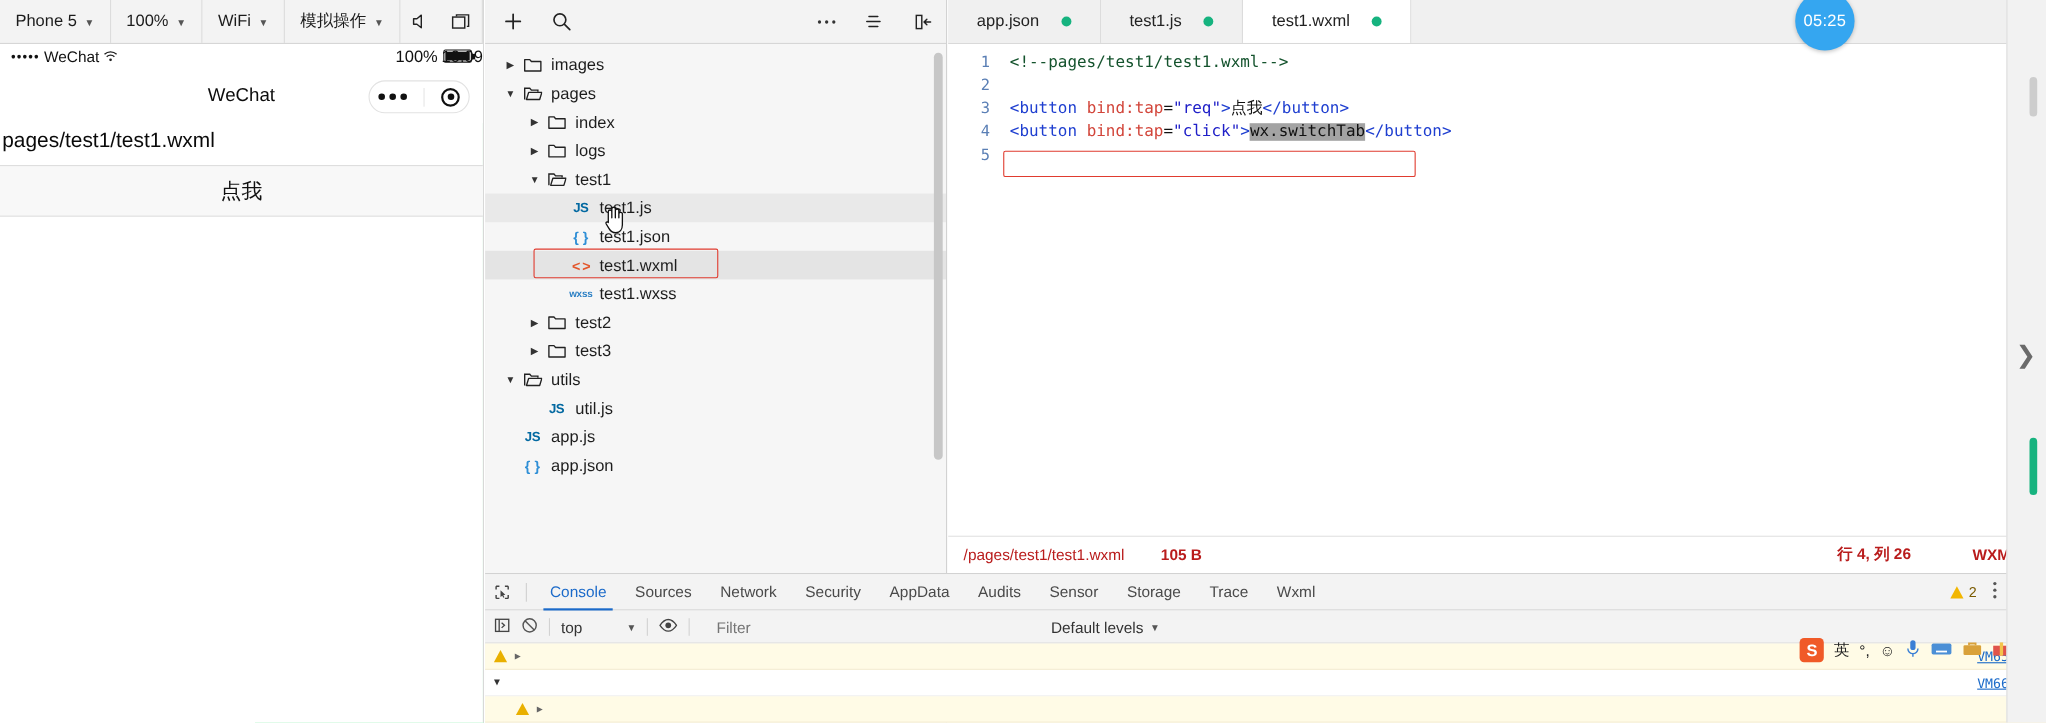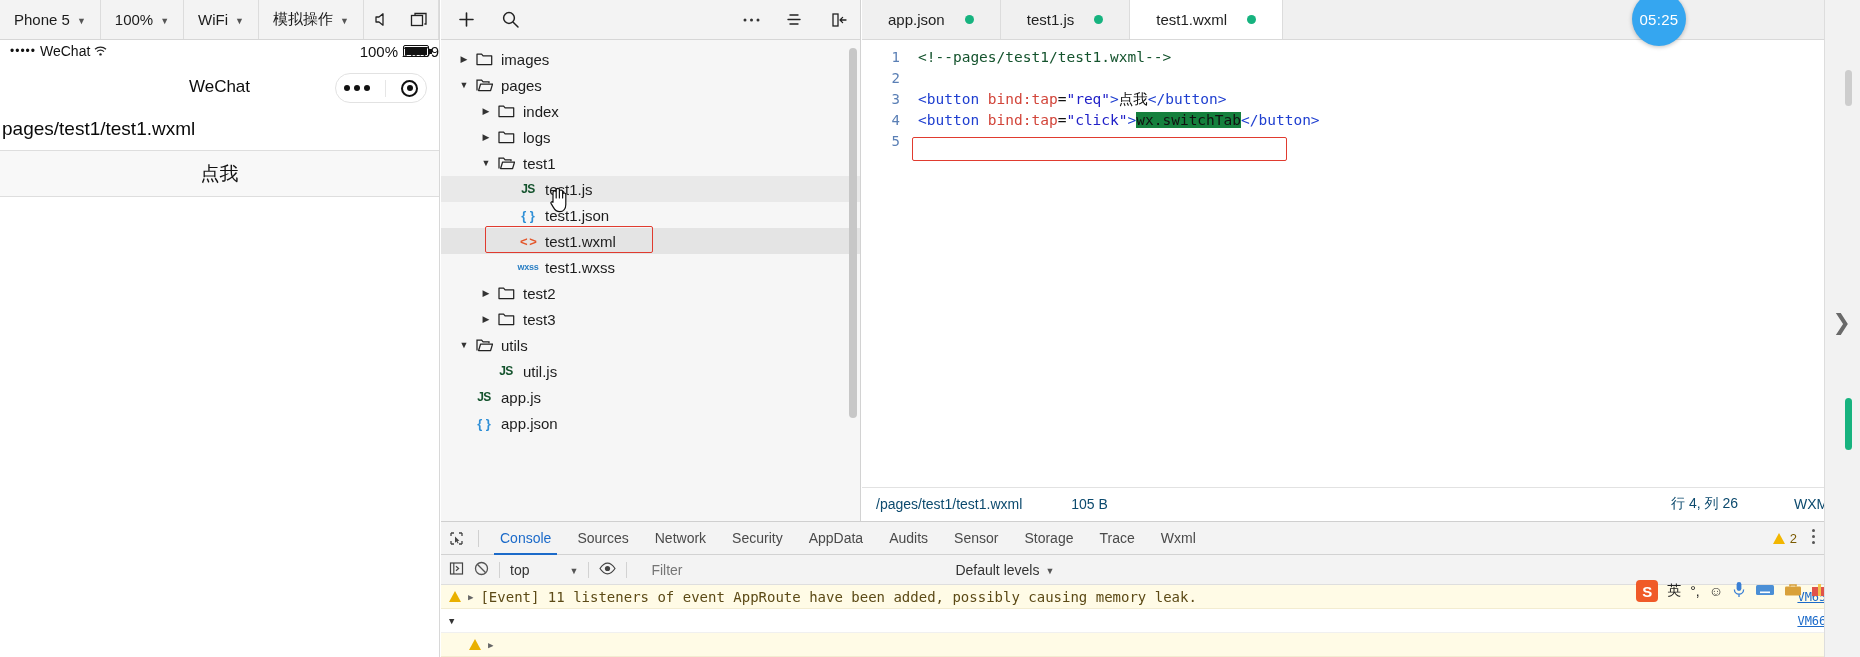--- a/index.html
+++ b/index.html
@@ -89,21 +89,21 @@
   .trow {
     display: flex; align-items: center; height: 26px;
     font-size: 15px; color: #1d1d1d; white-space: nowrap; cursor: default; position: relative;
   }
   .trow.sel { background: #e4e4e4; }
   .trow.hov { background: #e9e9e9; }
   .tw { width: 18px; display: flex; align-items: center; justify-content: center; flex: 0 0 18px; }
   .tw .arw { font-size: 9px; color: #333; }
   .ficon { width: 22px; display: flex; align-items: center; justify-content: center; flex: 0 0 22px; margin-right: 6px;}
   .lbl { font-size: 15px; }
-  .ext-js { color: #14532d; font-weight: bold; font-size: 12px; letter-spacing: -.5px;}
+  .ext-js { color: #0369a1; font-weight: bold; font-size: 12px; letter-spacing: -.5px;}
   .ext-json { color: #2f8fd6; font-weight: bold; font-size: 13px; }
   .ext-wxml { color: #e3562b; font-weight: bold; font-size: 13px; letter-spacing:-1px;}
   .ext-wxss { color: #2a7fc4; font-weight: bold; font-size: 9px; letter-spacing:-.2px;}
   .redbox { position: absolute; border: 1.6px solid #e03b2f; border-radius: 2px; pointer-events: none; }
   .cursor-hand { position: absolute; pointer-events: none; }
   .tree-scroll {
     position: absolute; right: 3px; top: 48px; width: 8px; height: 370px;
     background: #c7c7c7; border-radius: 4px;
   }
 
@@ -124,36 +124,36 @@
   .code-area { position: relative; height: 440px; background: #fff; overflow: hidden; }
   .codelines { font-family: "DejaVu Sans Mono", "Liberation Mono", monospace; font-size: 14.5px; line-height: 21px; padding-top: 7px; }
   .cl { display: flex; height: 21px; white-space: pre; }
   .ln { width: 56px; text-align: right; padding-right: 18px; color: #5a7fb5; flex: 0 0 56px; font-size: 14px;}
   .ctext { position: relative; }
   .c-com { color: #14532d; }
   .c-tag { color: #1f3fd0; }
   .c-attr { color: #d2453a; }
   .c-str { color: #2020c8; }
   .c-txt { color: #111; }
-  .c-hl { background: #15803d; }
+  .c-hl { background: #a3a3a3; }
   .line4box {
     position: absolute; left: 50px; top: 97px; width: 375px; height: 24px;
     border: 1.6px solid #e03b2f; border-radius: 2px; pointer-events: none;
   }
   .ed-scroll-v { position: absolute; right: 3px; top: 40px; width: 8px; height: 62px; background: #cfcfcf; border-radius: 4px;}
   .ed-scroll-v2 { position: absolute; right: 3px; top: 300px; width: 8px; height: 78px; background: #e4e4e4; border-radius: 4px;}
 
   .statusbar {
     position: absolute; left: 0; right: 0; bottom: 0; height: 33px;
     background: #fff; border-top: 1px solid #e2e2e2;
-    display: flex; align-items: center; font-size: 14px; color: #0c4a6e;
+    display: flex; align-items: center; font-size: 14px; color: #b91c1c;
   }
   .sb-path { padding-left: 14px; }
-  .sb-size { padding-left: 49px; }
-  .sb-right { margin-left: auto; display: flex; align-items: center; gap: 56px; padding-right: 24px; }
+  .sb-size { padding-left: 33px; font-weight: bold; }
+  .sb-right { margin-left: auto; display: flex; align-items: center; gap: 56px; padding-right: 24px; font-weight: bold; }
 
   
   .dev {
     position: absolute; left: 441px; top: 521px; right: 0; bottom: 0;
     background: #f3f3f3; border-top: 1px solid #cfcfcf;
   }
   .dev-tabs {
     height: 33px; display: flex; align-items: center;
     background: #f3f3f3; border-bottom: 1px solid #d2d2d2; padding-left: 1px; gap: 0;
   }
@@ -603,21 +603,20 @@
       <span class="dev-levels">
         <span>Default levels</span>
         <span class="caret">▼</span>
       </span>
     </div>
 
     <div class="console-rows" id="console-rows">
         <div class="crow warnrow">
           <span class="wtri"></span>
           <span class="arrow-r">▶</span>
-          <span>[Event] 11 listeners of event AppRoute have been added, possibly causing memory leak.</span>
           <span class="vm-link">VM652:1</span>
         </div>
         <div class="crow normal">
           <span class="arrow-d">▼</span>
           <span class="vm-link">VM662:4</span>
         </div>
         <div class="crow warnrow" style="padding-left: 28px;">
           <span class="wtri"></span>
           <span class="arrow-r">▶</span>
         </div>

